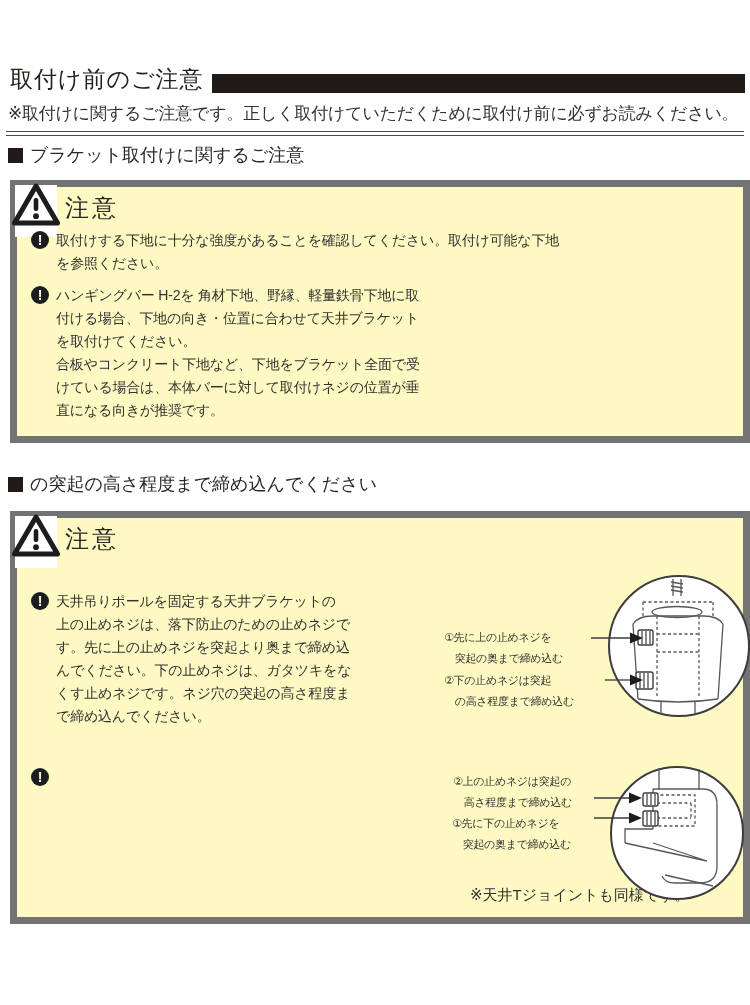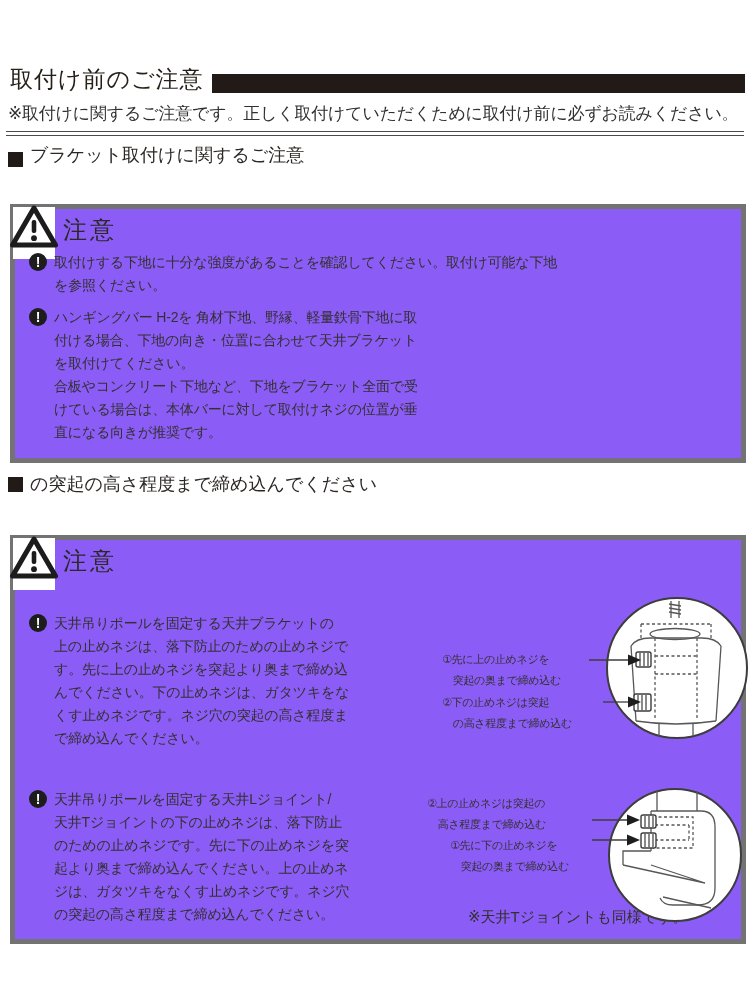--- a/index.html
+++ b/index.html
@@ -9,45 +9,45 @@
     color:#333130;-webkit-font-smoothing:antialiased;
   }
   .abs{position:absolute;}
   
   .page-title{left:10px;top:64px;font-size:23px;letter-spacing:1px;color:#262019;}
   .title-bar{left:212px;top:74px;width:533px;height:19px;background:#221a16;}
   .note-line{left:8px;top:102px;width:740px;font-size:17px;letter-spacing:-0.2px;color:#333130;white-space:nowrap;}
   .dbl-rule{left:6px;top:131px;width:738px;height:3px;border-top:1px solid #4c4c4c;border-bottom:1px solid #4c4c4c;}
   .sec-head{display:flex;align-items:center;gap:7px;font-size:18px;color:#2c2826;}
   .sec-head .sq{width:15px;height:15px;background:#221a16;flex:0 0 auto;}
-  .sec1{left:8px;top:143px;align-items:flex-end;}
+  .sec1{left:8px;top:143px;}
   .sec2{left:8px;top:472px;}
   
-  .cbox{border:5px solid #737373;background:#8b5cf6;margin-top:24px;}
+  .cbox{border:7px solid #737373;background:#fef9c3;}
   .box1{left:10px;top:180px;width:726px;height:249px;}
   .box2{left:10px;top:511px;width:726px;height:399px;}
   .notch{left:-2px;top:-2px;width:42px;height:52px;background:#fff;}
   .tri-wrap{left:-6px;top:-5px;width:50px;height:46px;}
   .caution-label{left:48px;top:5px;font-size:24px;letter-spacing:3px;color:#2c2826;}
   
   .bullet{display:flex;gap:7px;align-items:flex-start;}
   .bang{flex:0 0 auto;width:18px;height:18px;border-radius:50%;background:#1d1d1d;color:#fff;
         font-size:14px;font-weight:bold;line-height:18px;text-align:center;margin-top:2px;}
   .btext{font-size:14px;line-height:23px;white-space:pre-line;letter-spacing:-0.2px;color:#333130;}
   .box1-bullets{left:14px;top:42px;width:700px;display:flex;flex-direction:column;gap:9px;}
   .sub-head{font-size:17.5px;color:#333130;letter-spacing:-0.3px;white-space:nowrap;}
   .s2h1{left:12px;top:44px;}
   .s2b1{left:14px;top:72px;width:470px;}
   .s2b1 .btext,.s2b2 .btext{line-height:23px;}
   .s2h2{left:12px;top:219px;}
   .s2b2{left:14px;top:248px;width:470px;}
   .anno{font-size:11px;line-height:20.5px;white-space:pre-line;color:#333130;letter-spacing:-0.3px;}
   .d1a1{left:427px;top:109px;}
   .d1a2{left:427px;top:152px;}
-  .d2a1{left:412px;top:253px;}
+  .d2a1{left:436px;top:253px;}
   .d2a2{left:435px;top:295px;}
   .d2note{left:453px;top:368px;font-size:15px;color:#333130;white-space:nowrap;}
   .diagram1{left:588px;top:54px;}
   .diagram2{left:590px;top:245px;}
   .arrows1{left:560px;top:108px;}
   .arrows2{left:565px;top:271px;}
 </style>
 </head>
 <body>
 
@@ -153,26 +153,20 @@
     <svg width="80" height="70" viewBox="0 0 80 70">
       <line x1="14" y1="12" x2="54" y2="12" stroke="#3d3d3d" stroke-width="1.3"></line>
       <path d="M53,6.5 L66,12 L53,17.5 Z" fill="#1d1d1d"></path>
       <line x1="28" y1="54" x2="54" y2="54" stroke="#3d3d3d" stroke-width="1.3"></line>
       <path d="M53,48.5 L66,54 L53,59.5 Z" fill="#1d1d1d"></path>
     </svg>
   </div>
 
   <div class="abs bullet s2b2">
     <span class="bang">!</span>
-    <span class="btext">天井吊りポールを固定する天井Lジョイント/
-天井Tジョイントの下の止めネジは、落下防止
-のための止めネジです。先に下の止めネジを突
-起より奥まで締め込んでください。上の止めネ
-ジは、ガタツキをなくす止めネジです。ネジ穴
-の突起の高さ程度まで締め込んでください。</span>
   </div>
 
   <div class="abs anno d2a1">②上の止めネジは突起の
 　高さ程度まで締め込む</div>
   <div class="abs anno d2a2">①先に下の止めネジを
 　突起の奥まで締め込む</div>
   <div class="abs d2note">※天井Tジョイントも同様です。</div>
 
   <div class="abs diagram2">
     <svg width="142" height="142" viewBox="0 0 142 142">

